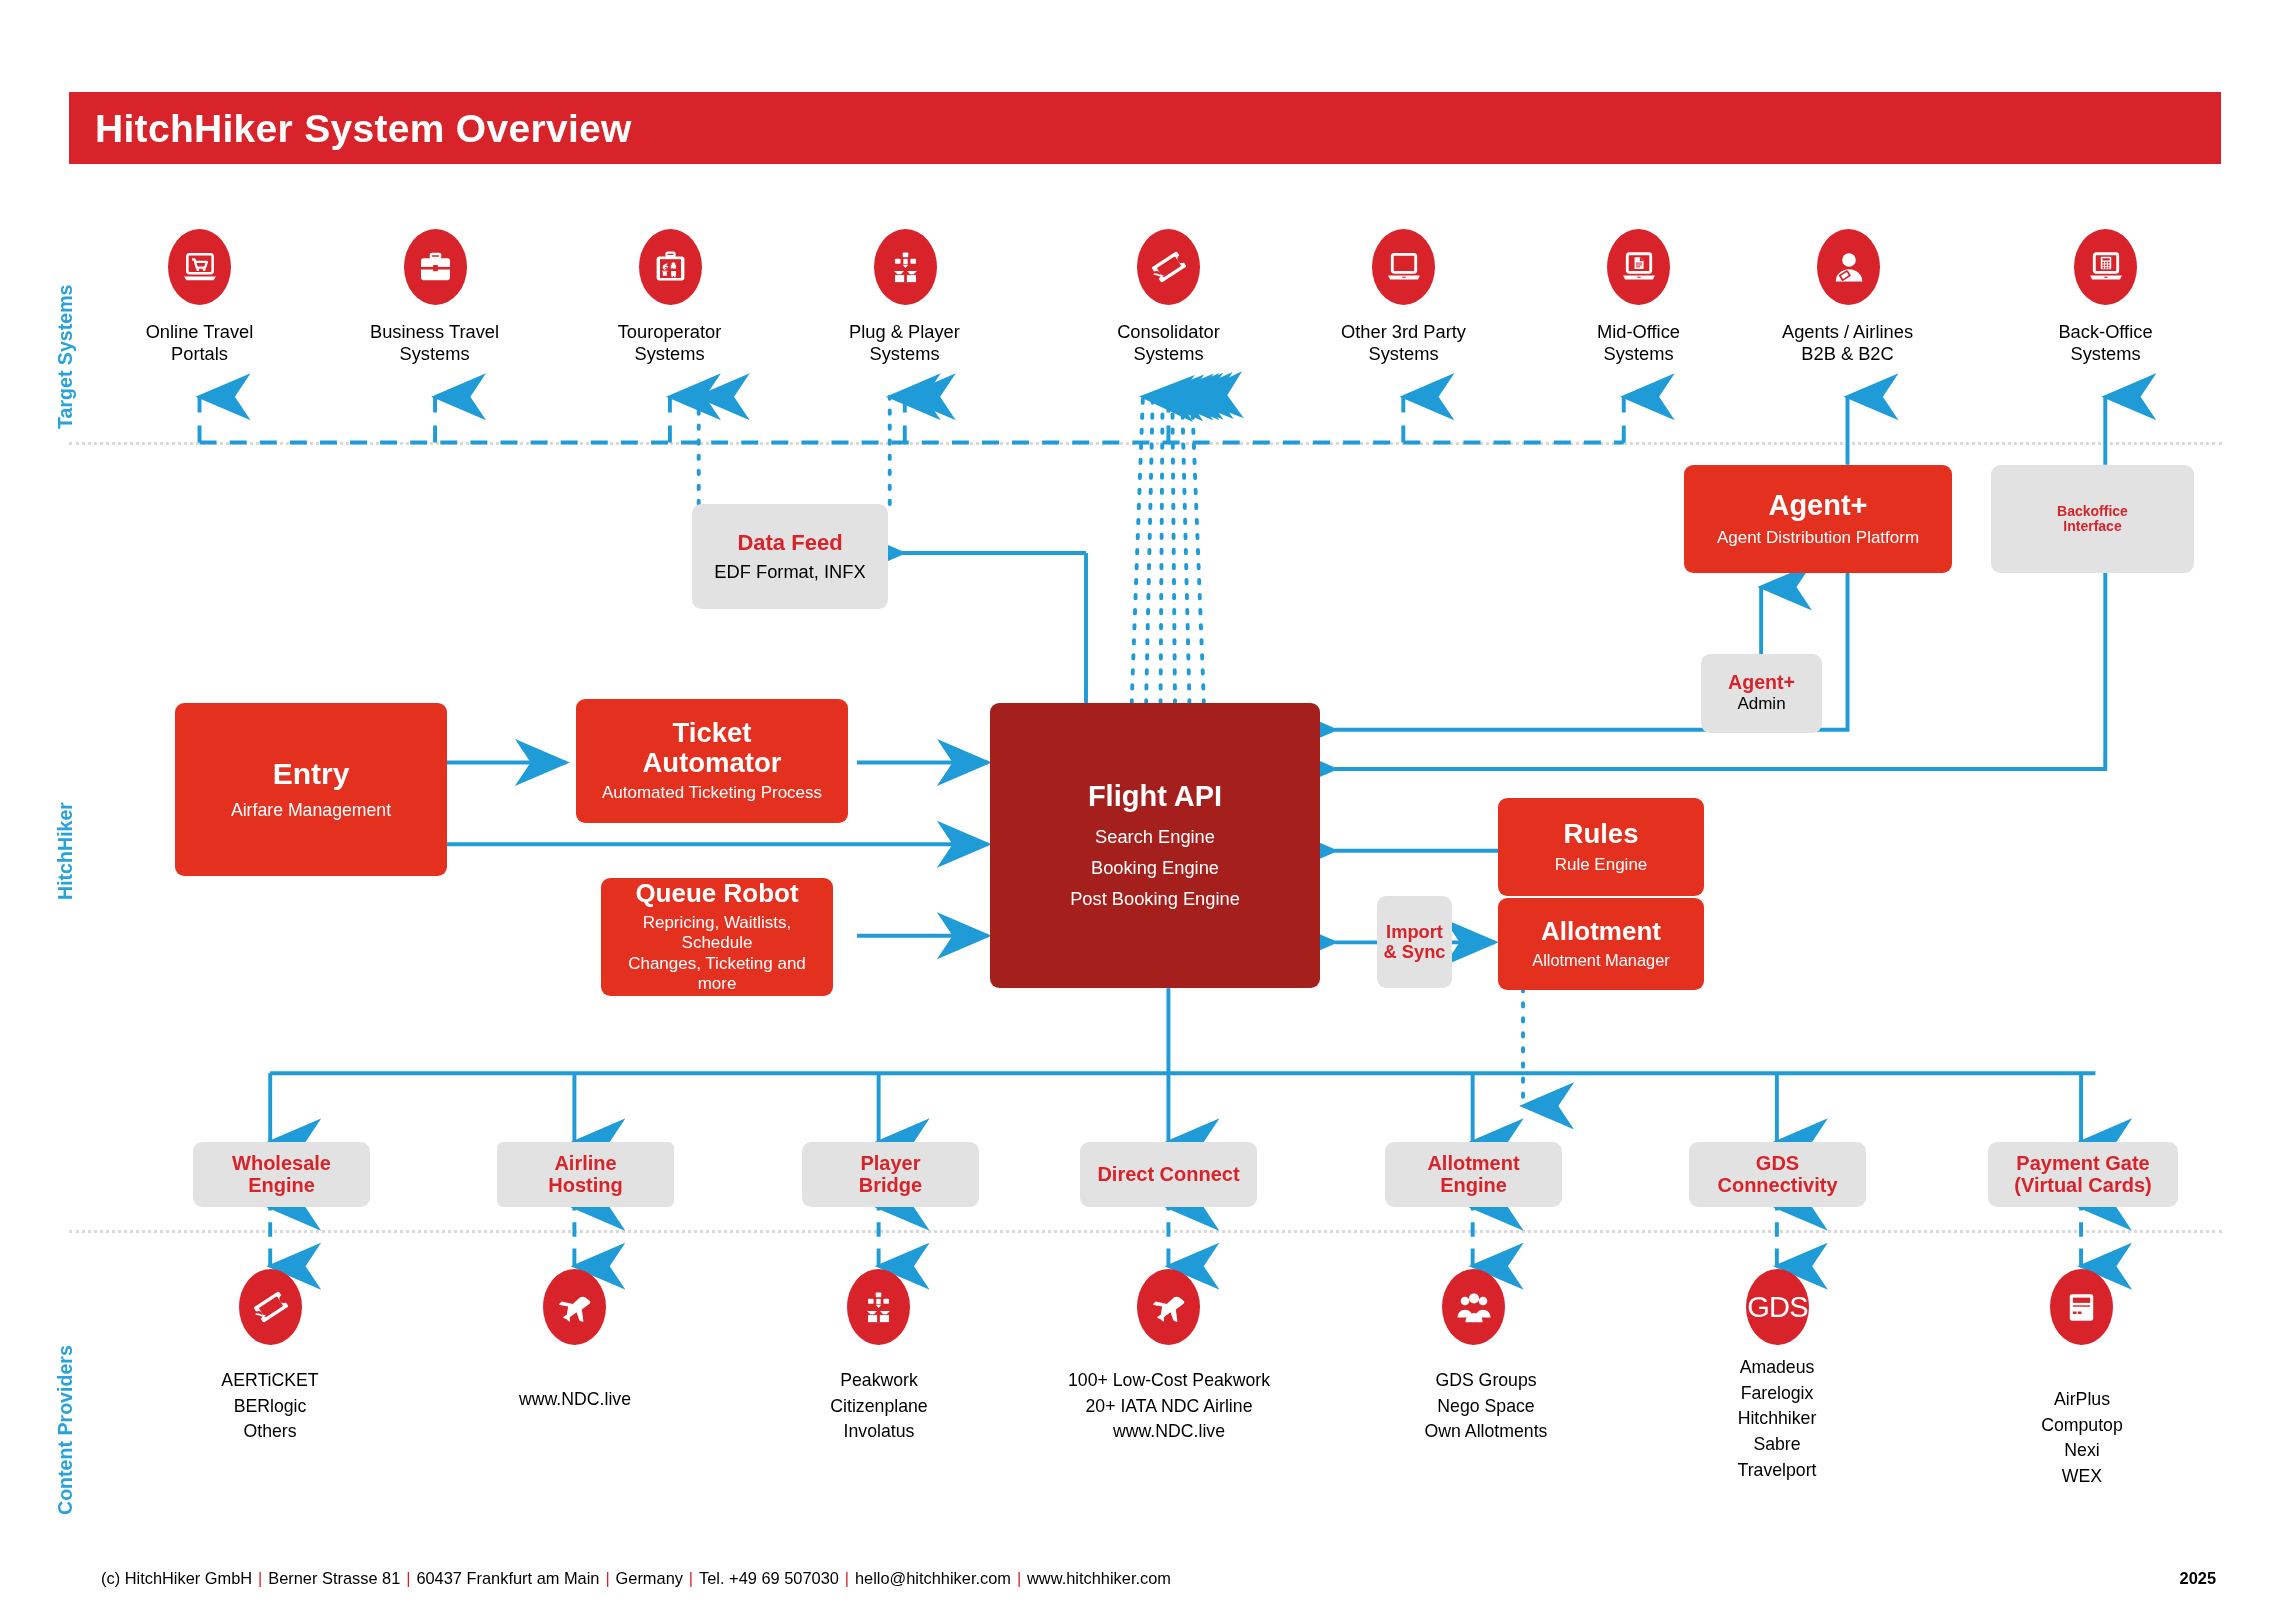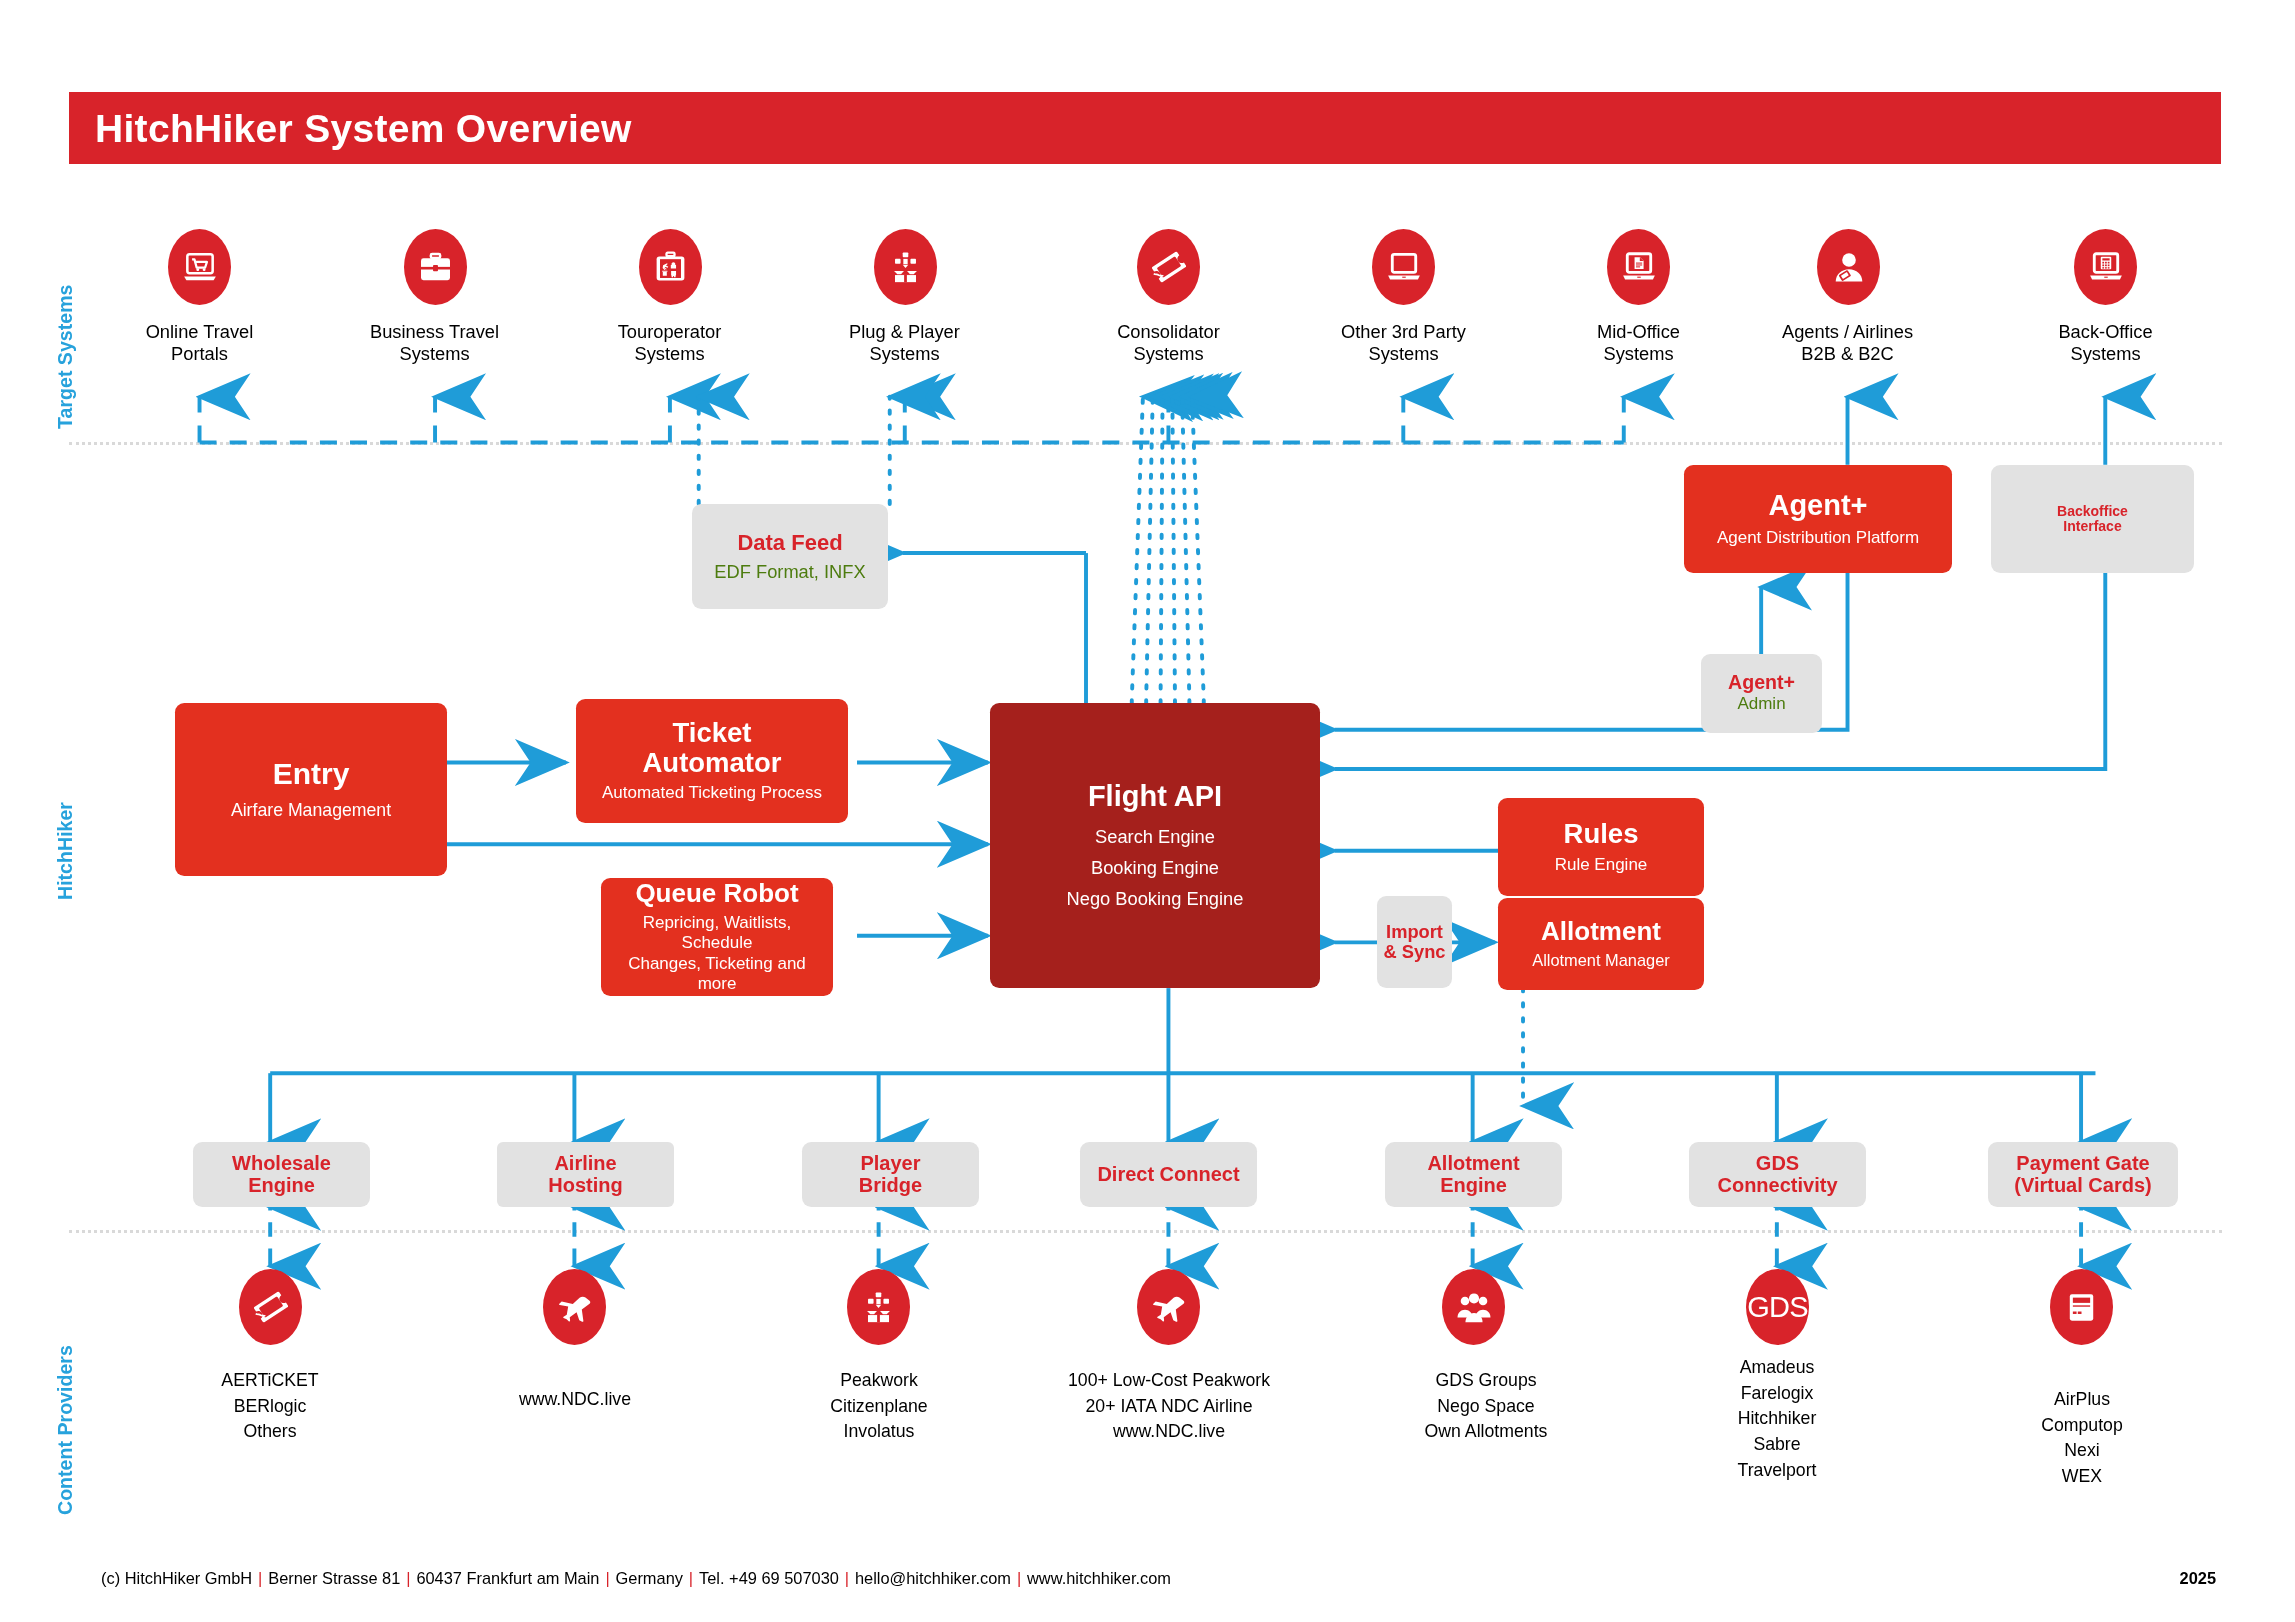--- a/index.html
+++ b/index.html
@@ -60,21 +60,21 @@
   .box .t2{line-height:1.2;}
 
   .box.red{background:#e3301f;}
   .box.red .t1{color:#fff;}
   .box.red .t2{color:#fff;}
   .box.darkred{background:#a5201c;}
   .box.darkred .t1{color:#fff;}
   .box.darkred .t2{color:#fff;}
   .box.grey{background:#e2e2e2;}
   .box.grey .t1{color:#d8232a;}
-  .box.grey .t2{color:#4d7c0f;}
+  .box.grey .t2{color:#000000;}
 
   
   .footer{
     position:absolute;left:101px;top:1569px;font-size:16.4px;color:#000;white-space:nowrap;
   }
   .footer .bar{color:#d8232a;padding:0 5.9px;}
   .footer-year{position:absolute;right:79px;top:1569px;font-size:16.4px;font-weight:bold;color:#000;text-align:center;}
 </style>
 </head>
 <body>
@@ -342,21 +342,21 @@
 
   <div class="box red" style="left:601px; top:878px; width:232px; height:118px;">
     <div class="t1" style="font-size:26px;">Queue Robot</div>
     <div class="t2" style="font-size:17px; margin-top:5.2px; white-space:pre-line;">Repricing, Waitlists, Schedule<br>Changes, Ticketing and more</div>
   </div>
 
   <div class="box darkred" style="left:990px; top:703px; width:330px; height:285px;">
     <div class="t1" style="font-size:29px;">Flight API</div>
     <div class="t2" style="font-size:18.3px; margin-top:14.4px;">Search Engine</div>
     <div class="t2" style="font-size:18.3px; margin-top:9.2px;">Booking Engine</div>
-    <div class="t2" style="font-size:18.3px; margin-top:9.2px;">Nego Booking Engine</div>
+    <div class="t2" style="font-size:18.3px; margin-top:9.2px;">Post Booking Engine</div>
   </div>
 
   <div class="box red" style="left:1498px; top:798px; width:206px; height:98px;">
     <div class="t1" style="font-size:27.5px;">Rules</div>
     <div class="t2" style="font-size:17px; margin-top:6.5px;">Rule Engine</div>
   </div>
 
   <div class="box grey" style="left:1377px; top:896px; width:75px; height:92px;">
     <div class="t1" style="font-size:18.3px; white-space:pre-line;">Import<br>&amp; Sync</div>
   </div>

